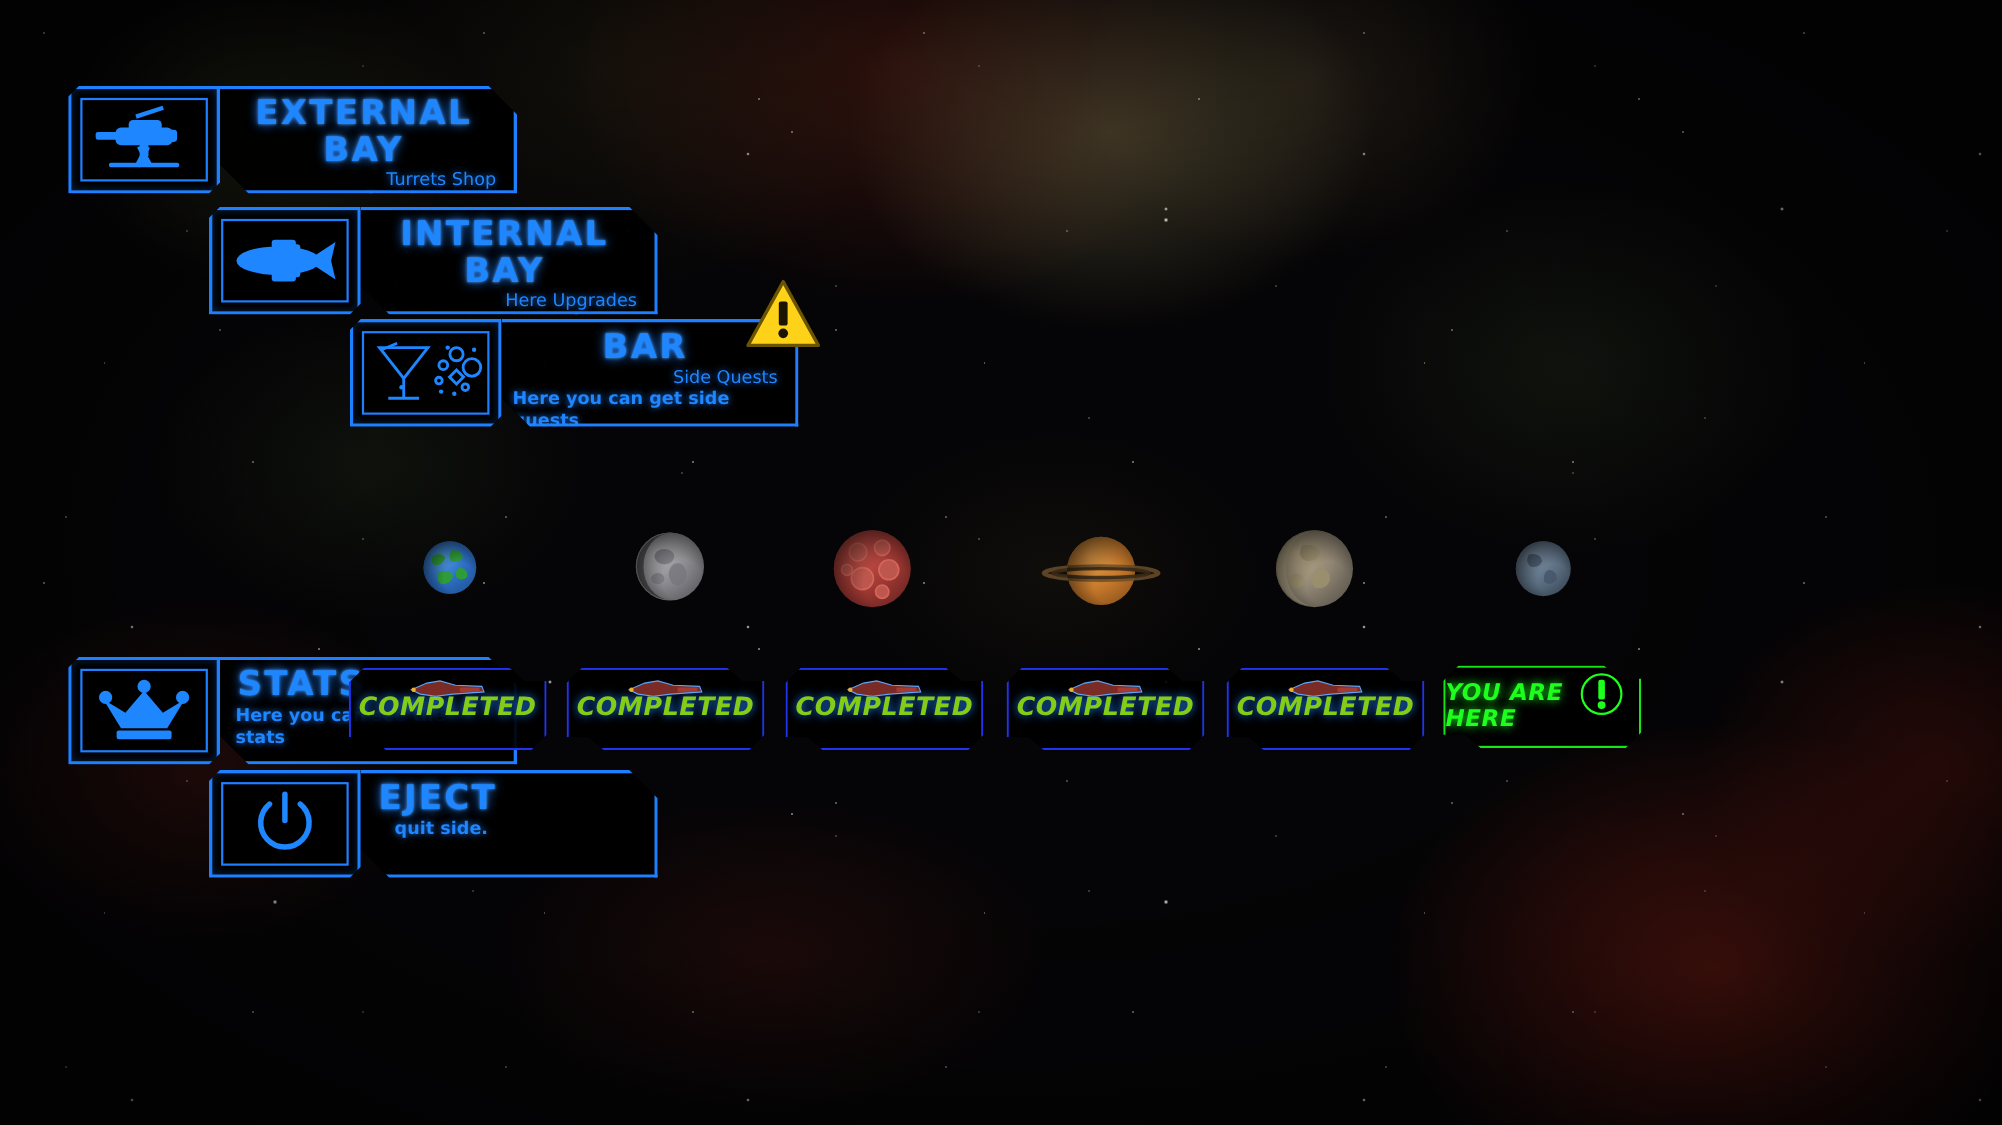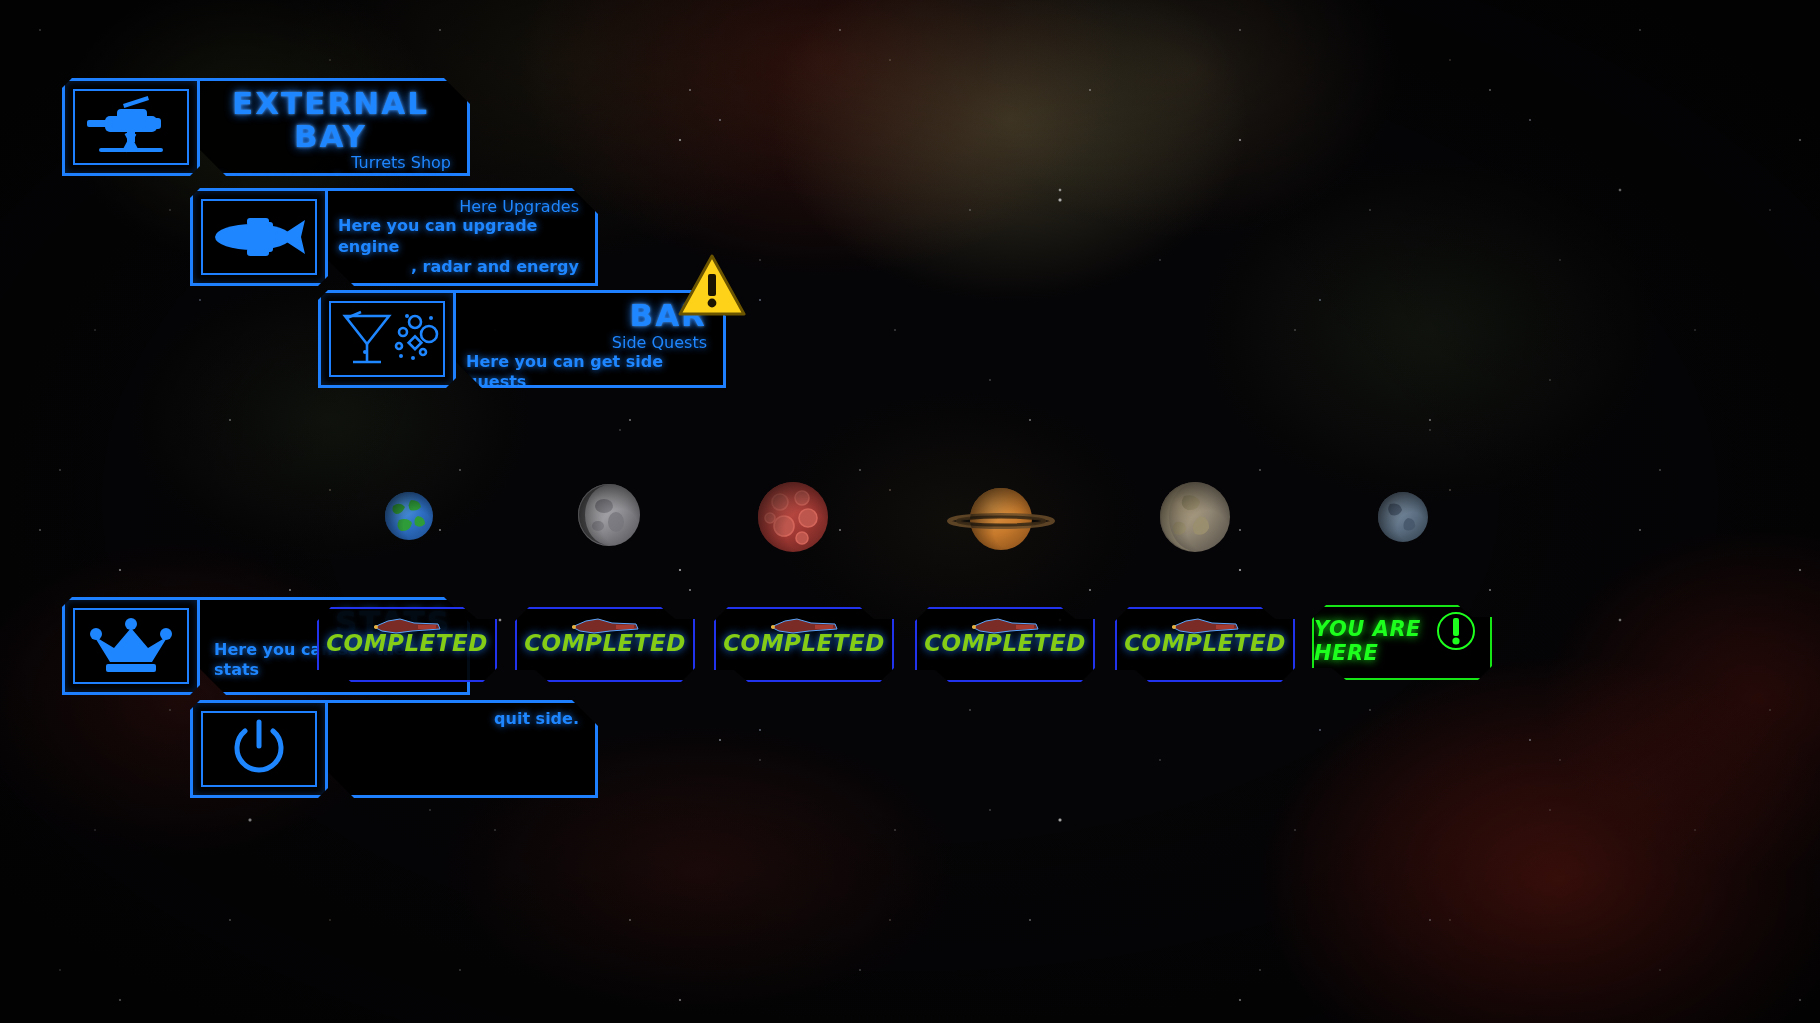--- a/index.html
+++ b/index.html
@@ -113,21 +113,20 @@
     box-sizing: border-box;
     border: 3px solid #1e7fff;
     border-left: none;
     background: rgba(0,0,0,0.93);
     box-shadow: 0 0 10px rgba(30,127,255,0.65);
     padding: 6px 16px 8px 10px;
     display: flex;
     flex-direction: column;
     justify-content: flex-start;
     clip-path: polygon(0 0, calc(100% - 26px) 0, 100% 26px, 100% 100%, 26px 100%, 0 calc(100% - 26px));
-    align-items: flex-end;
   }
   .panel-title {
     font-family: "DejaVu Sans", sans-serif;
     font-weight: bold;
     font-size: 31px;
     letter-spacing: 2px;
     color: #1e86ff;
     text-shadow: 0 0 10px rgba(30,127,255,0.95), 0 0 3px rgba(120,190,255,0.9);
     text-align: center;
     line-height: 1.05;
@@ -291,20 +290,21 @@
             <path d="M70 29 L96 12 L92 29 L96 46 Z"></path>
             <rect x="54" y="14" width="10" height="30" rx="3"></rect>
             <rect x="38" y="10" width="22" height="8" rx="3"></rect>
             <rect x="38" y="40" width="22" height="8" rx="3"></rect>
             <rect x="66" y="24" width="12" height="10" rx="3"></rect>
           </g>
         </svg>
       </div>
     </div>
     <div class="panel-text-box">
+      <div class="panel-title">INTERNAL  BAY</div>
       <div class="panel-subtitle">Here Upgrades</div>
       <div class="panel-desc">Here you can upgrade engine</div>
       <div class="panel-desc">, radar and energy</div>
     </div>
   </div>
 
   <div class="info-panel" id="panel-bar">
     <div class="panel-icon-box">
       <div class="panel-icon-inner">
         <svg class="icon-svg" width="104" height="62" viewBox="0 0 104 62">
@@ -363,20 +363,21 @@
       <div class="panel-icon-inner">
         <svg class="icon-svg" width="66" height="66" viewBox="0 0 66 66">
           <g fill="none" stroke="#1e86ff" stroke-width="5" stroke-linecap="round">
             <path d="M19 15 A 22 22 0 1 0 47 15"></path>
             <path d="M33 6 L33 30"></path>
           </g>
         </svg>
       </div>
     </div>
     <div class="panel-text-box">
+      <div class="panel-title" style="text-align:left; padding-left:6px;">EJECT</div>
       <div class="panel-desc" style="padding-left:4px; white-space:pre;">   quit side.</div>
     </div>
   </div>
 
   <div id="warning-triangle">
     <svg width="68" height="68" viewBox="0 0 68 68">
       <polygon points="34,4 66,62 2,62" fill="#ffd21a" stroke="#6b5400" stroke-width="3" stroke-linejoin="round"></polygon>
       <rect x="30" y="22" width="8" height="22" rx="2" fill="#1a1400"></rect>
       <circle cx="34" cy="51" r="4.4" fill="#1a1400"></circle>
     </svg>

